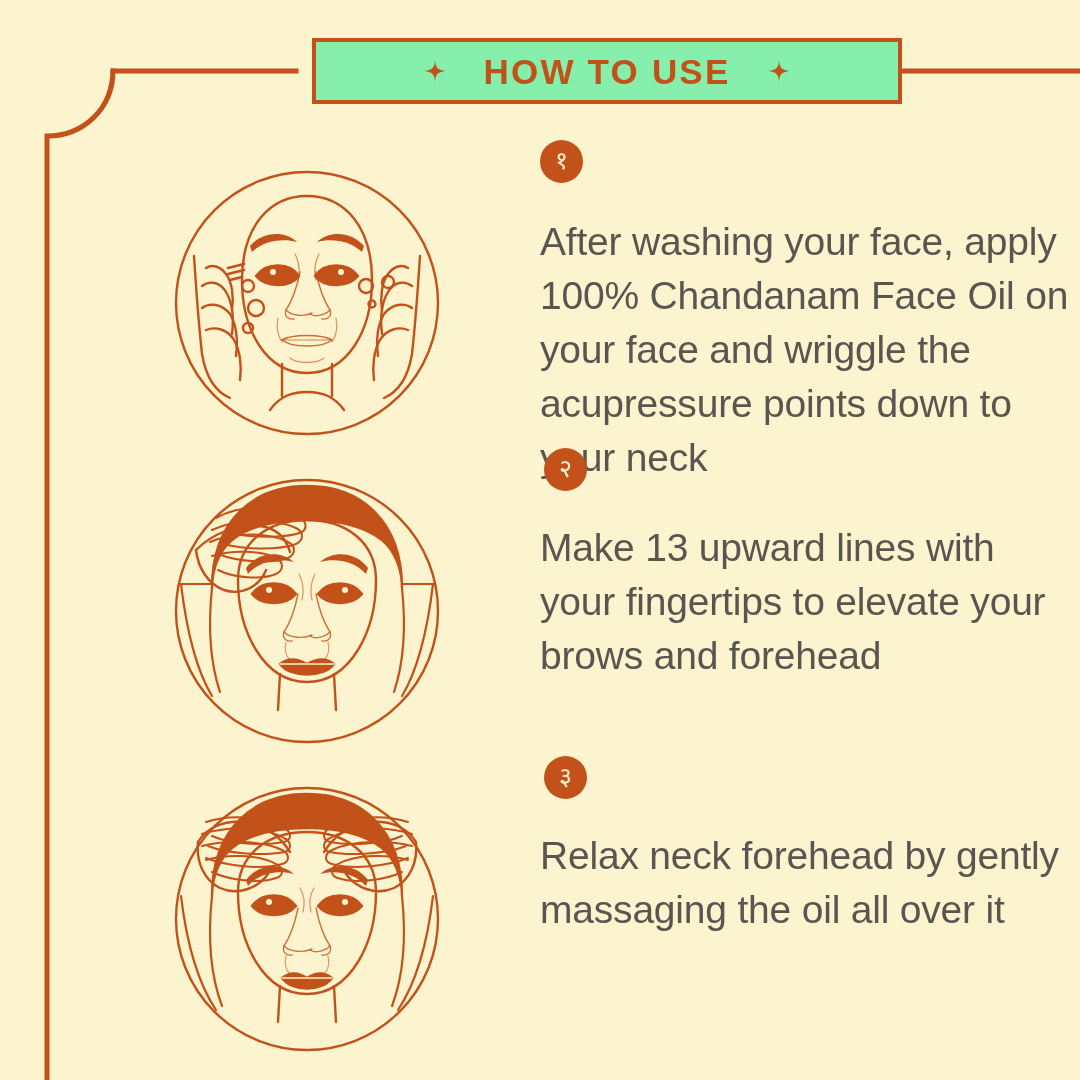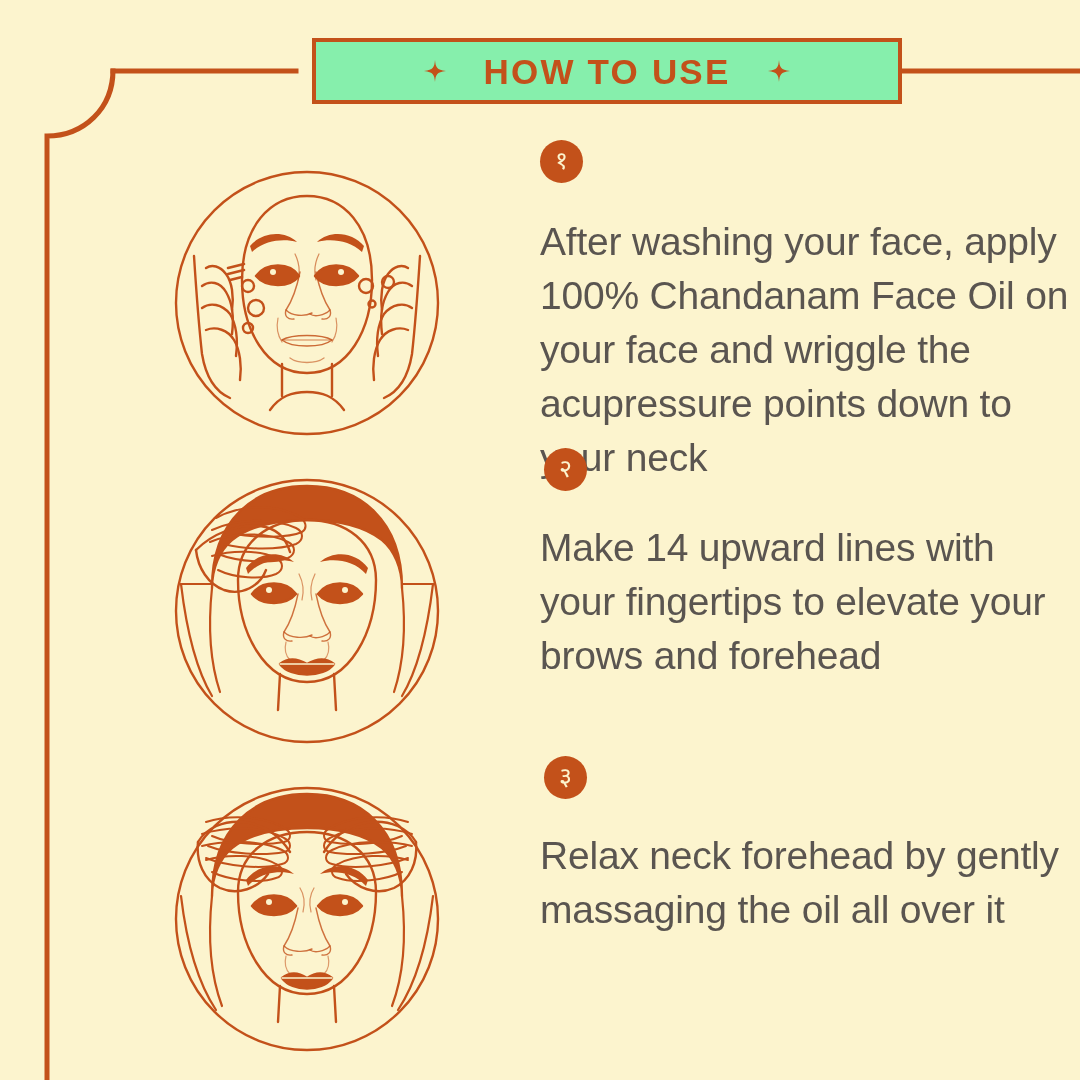--- a/index.html
+++ b/index.html
@@ -246,21 +246,21 @@
           <path d="M24 74 C26 92 36 108 52 114 C70 120 88 110 94 94"></path>
           <path d="M44 42 C70 28 104 28 126 40 C134 44 136 52 130 56 C116 62 86 62 62 58" stroke-width="2"></path>
           <path d="M40 54 C66 42 102 42 124 52 C132 56 132 64 124 68 C108 74 74 74 52 68" stroke-width="2"></path>
           <path d="M38 66 C62 56 96 56 116 66 C124 70 124 78 116 82 C100 88 66 86 46 78" stroke-width="2"></path>
           <path d="M40 80 C60 74 88 74 104 82 C112 86 112 94 104 98 C90 104 62 102 46 94" stroke-width="2"></path>
         </g>
       </svg>
     </div>
     <div class="step-body">
       <div class="badge">२</div>
-      <div class="step-text">Make 14 upward lines with your fingertips to elevate your brows and forehead</div>
+      <div class="step-text">Make 13 upward lines with your fingertips to elevate your brows and forehead</div>
     </div>
   </div>
 
   <div class="step step-3">
     <div class="illus">
       <svg viewBox="0 0 270 270">
         <g fill="none" stroke="#C3511A" stroke-width="2.4" stroke-linecap="round" stroke-linejoin="round">
           <circle cx="135" cy="135" r="131"></circle>
 
           <path d="M40 112 C40 44 82 10 135 10 C188 10 230 44 230 112

